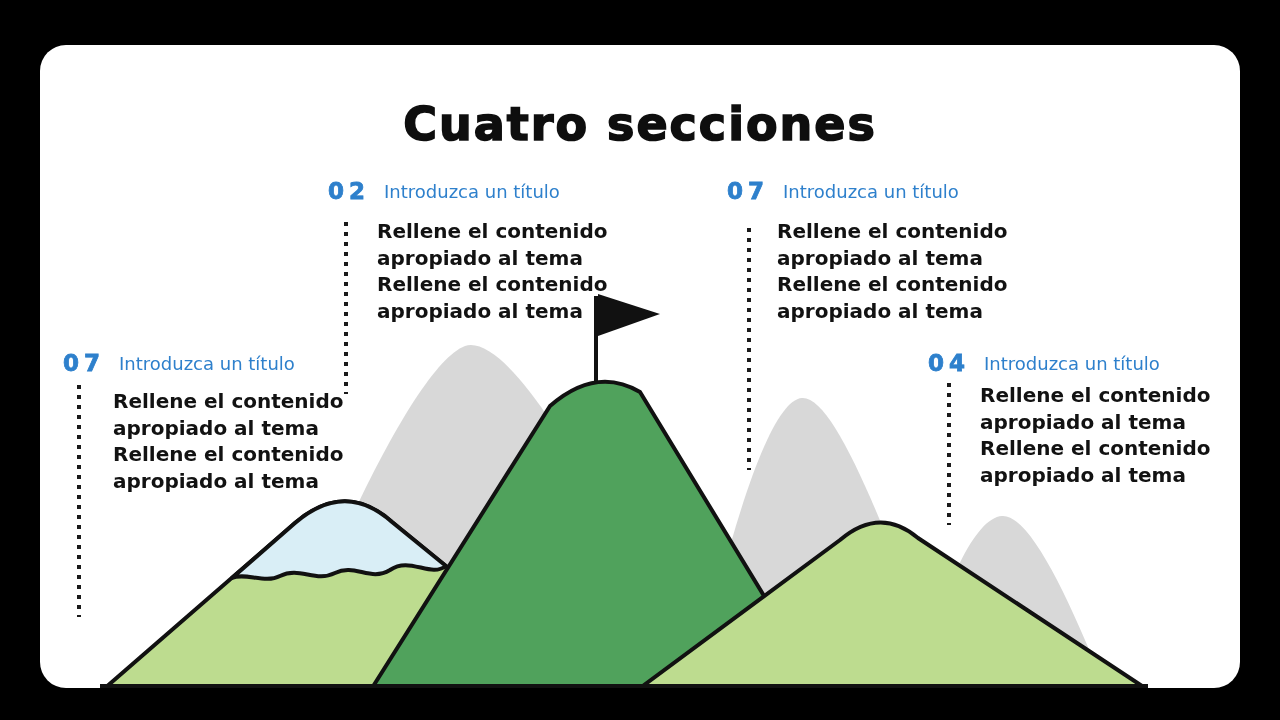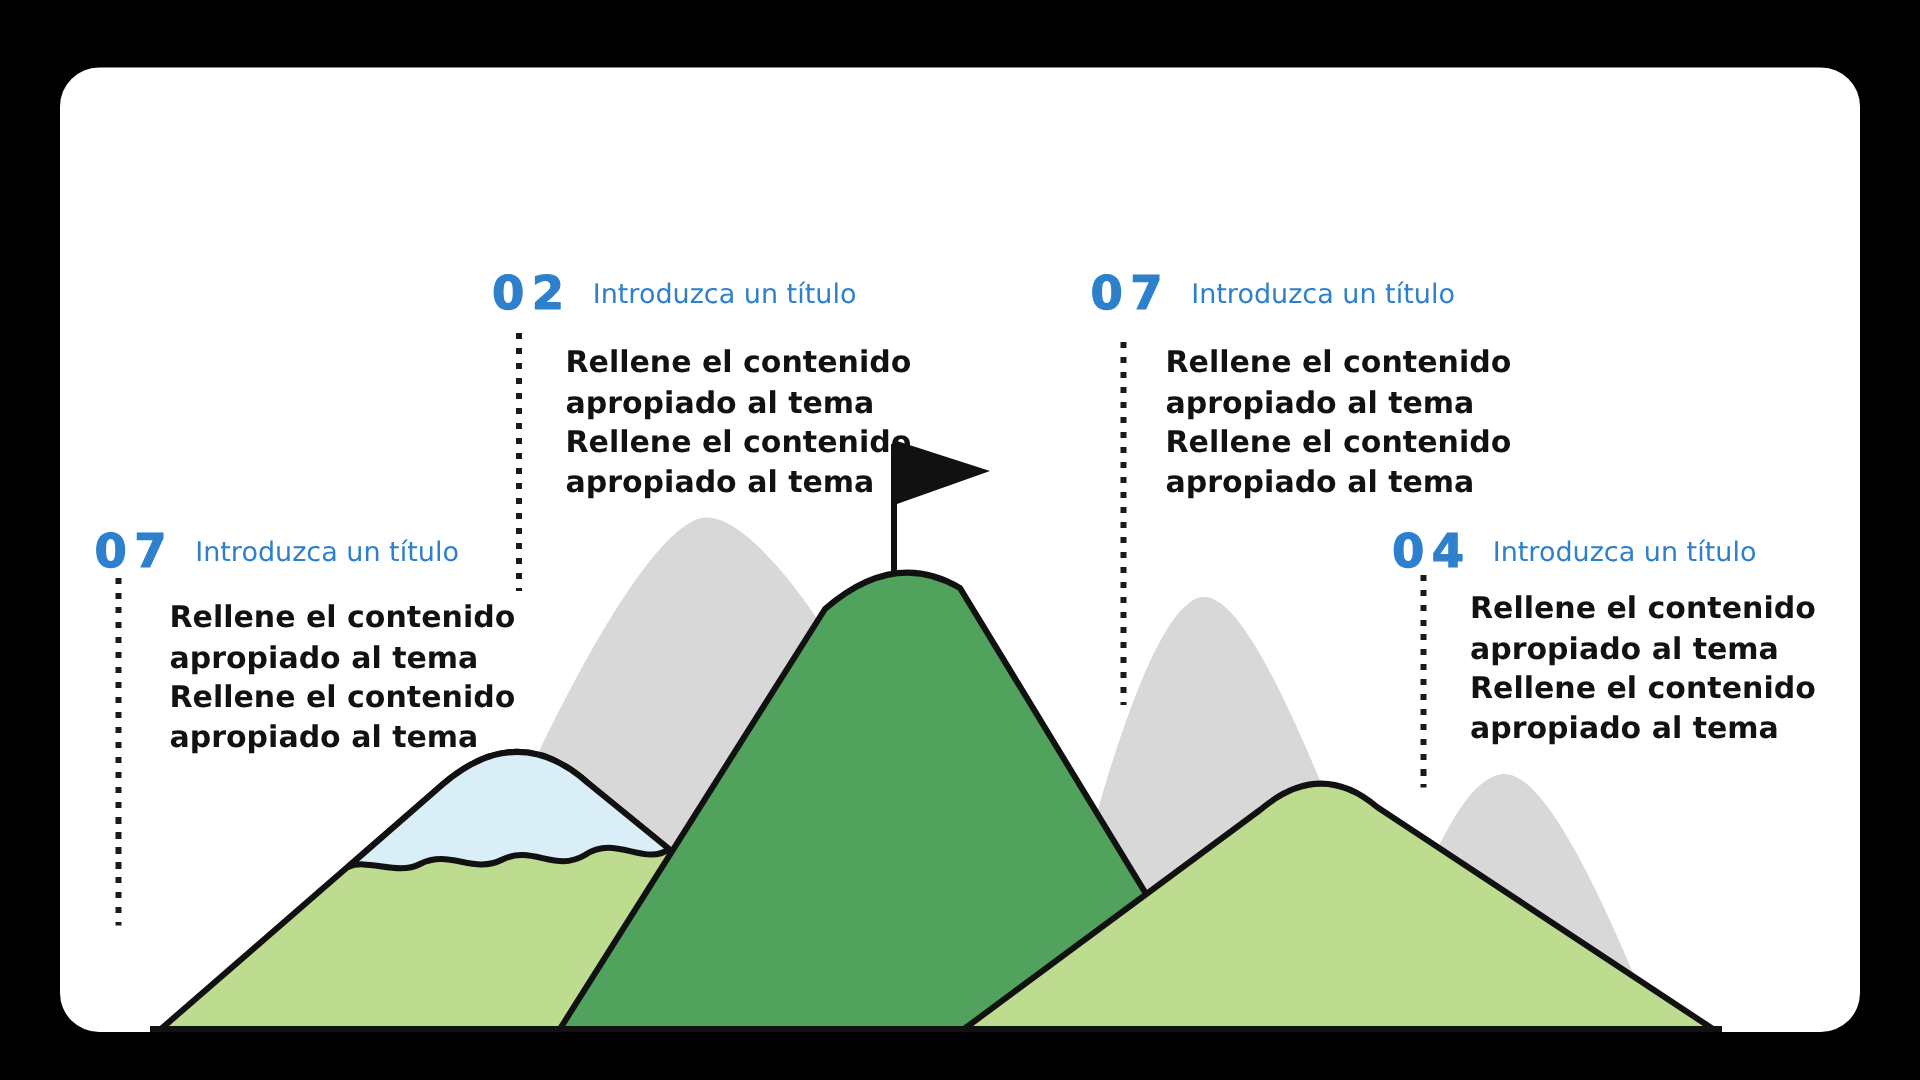--- a/index.html
+++ b/index.html
@@ -14,21 +14,21 @@
   }
   .slide-title{
     position:absolute;left:0;top:52px;width:100%;
     text-align:center;
     font-size:46px;font-weight:800;color:#0e0e0e;
     letter-spacing:2px;
     -webkit-text-stroke:1.6px #0e0e0e;
   }
   .sec{position:absolute;}
   .sec .num{
-    font-size:31px;font-weight:800;color:#2e80cc;
+    font-size:23px;font-weight:800;color:#2e80cc;
     letter-spacing:5px;
     -webkit-text-stroke:0.8px #2e80cc;
     display:inline-block;vertical-align:middle;text-align:center;
   }
   .sec .sec-title{
     font-size:18px;font-weight:500;color:#2e80cc;
     display:inline-block;vertical-align:middle;margin-left:14px;
   }
   .sec .body{
     font-size:20px;font-weight:700;color:#121212;
@@ -50,20 +50,21 @@
   .dot02{left:304px;top:177px;height:172px;}
   .dot03{left:707px;top:183px;height:242px;}
   .dot04{left:907px;top:338px;height:142px;}
   .mountains{position:absolute;left:0;top:243px;width:1200px;height:400px;}
 </style>
 </head>
 <body>
 
 <div class="card">
 
+  <div class="slide-title">Cuatro secciones</div>
 
   <svg class="mountains" viewBox="0 0 1200 400" width="1200" height="400">
 
     <path d="M240,400 C300,240 380,75 425,58 C455,48 510,120 560,220 C590,280 620,340 645,400 Z" fill="#d8d8d8"></path>
     <path d="M655,400 C690,240 730,112 762,110 C795,108 845,240 905,400 Z" fill="#d8d8d8"></path>
     <path d="M875,400 C905,295 935,230 962,228 C988,226 1025,300 1065,400 Z" fill="#d8d8d8"></path>
 
     <path d="M65,400 L255,235 Q305,192 352,234 L555,400 Z" fill="#bddc8f" stroke="#111111" stroke-width="4" stroke-linejoin="round"></path>
     <path d="M192,290 L255,235 Q305,192 352,234 L406,278
              C390,290 370,268 350,282

